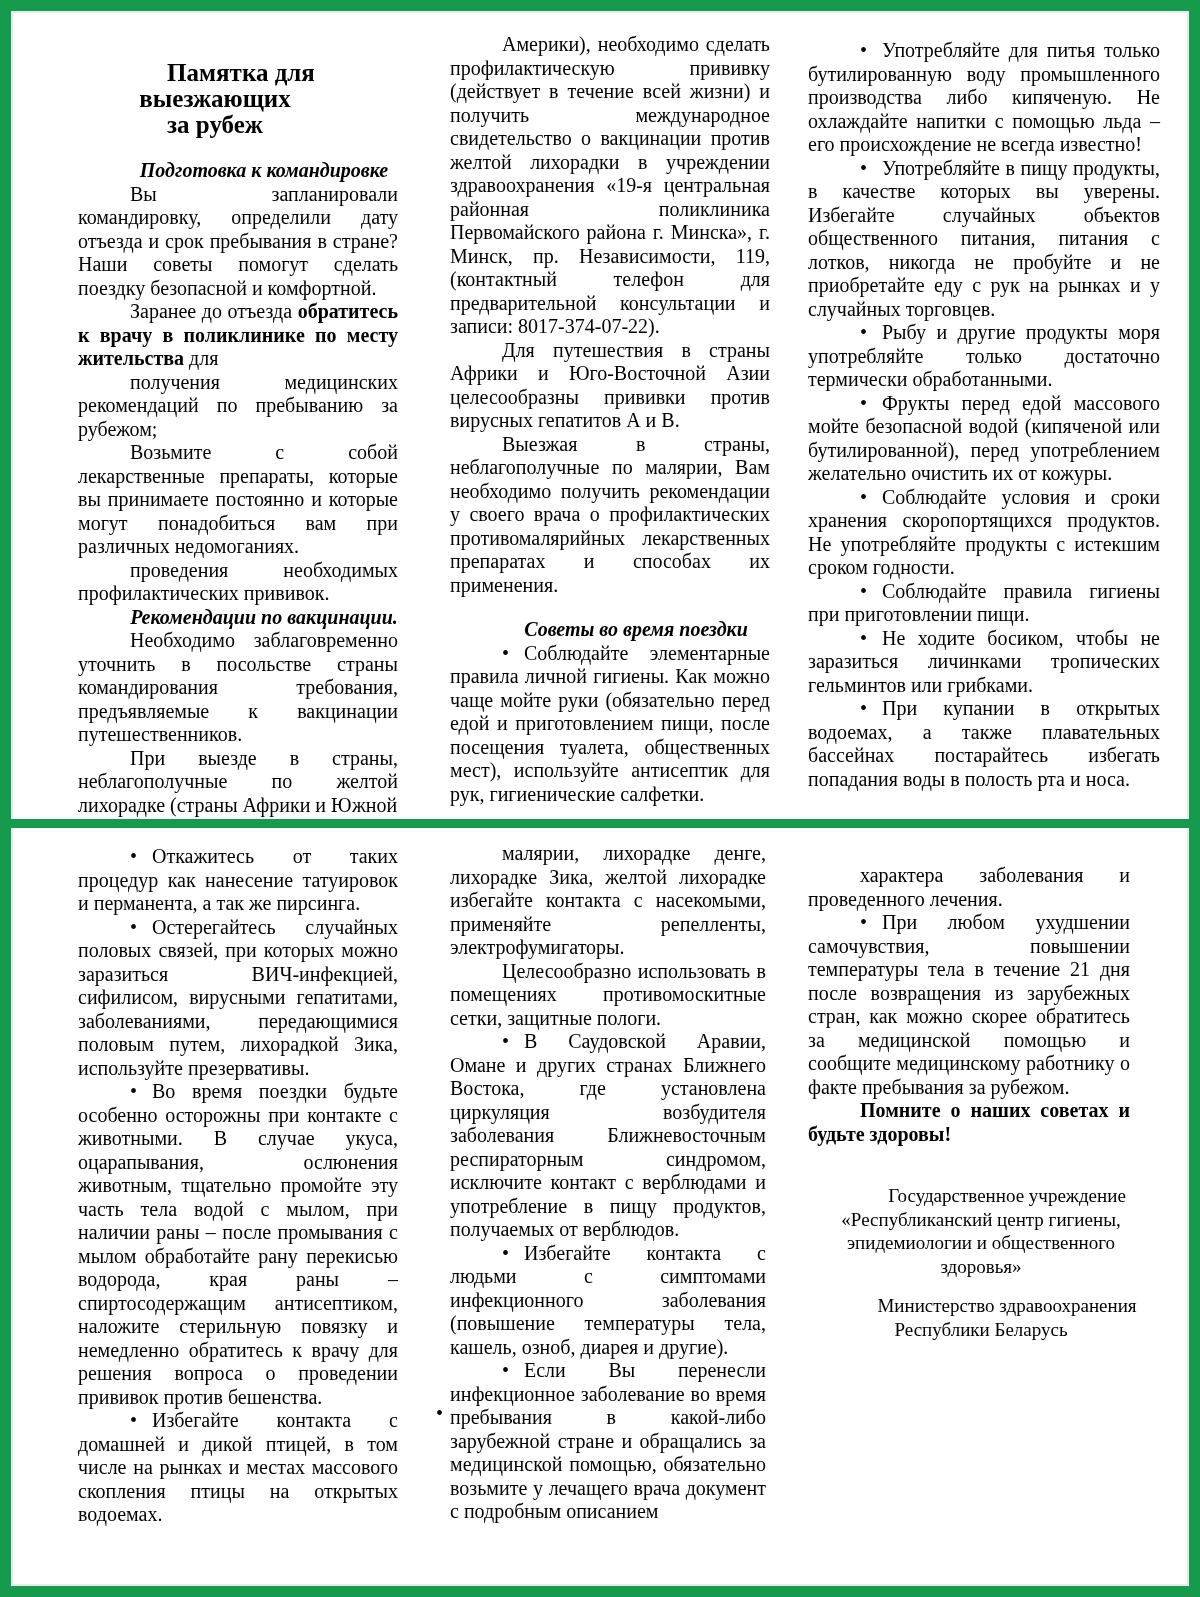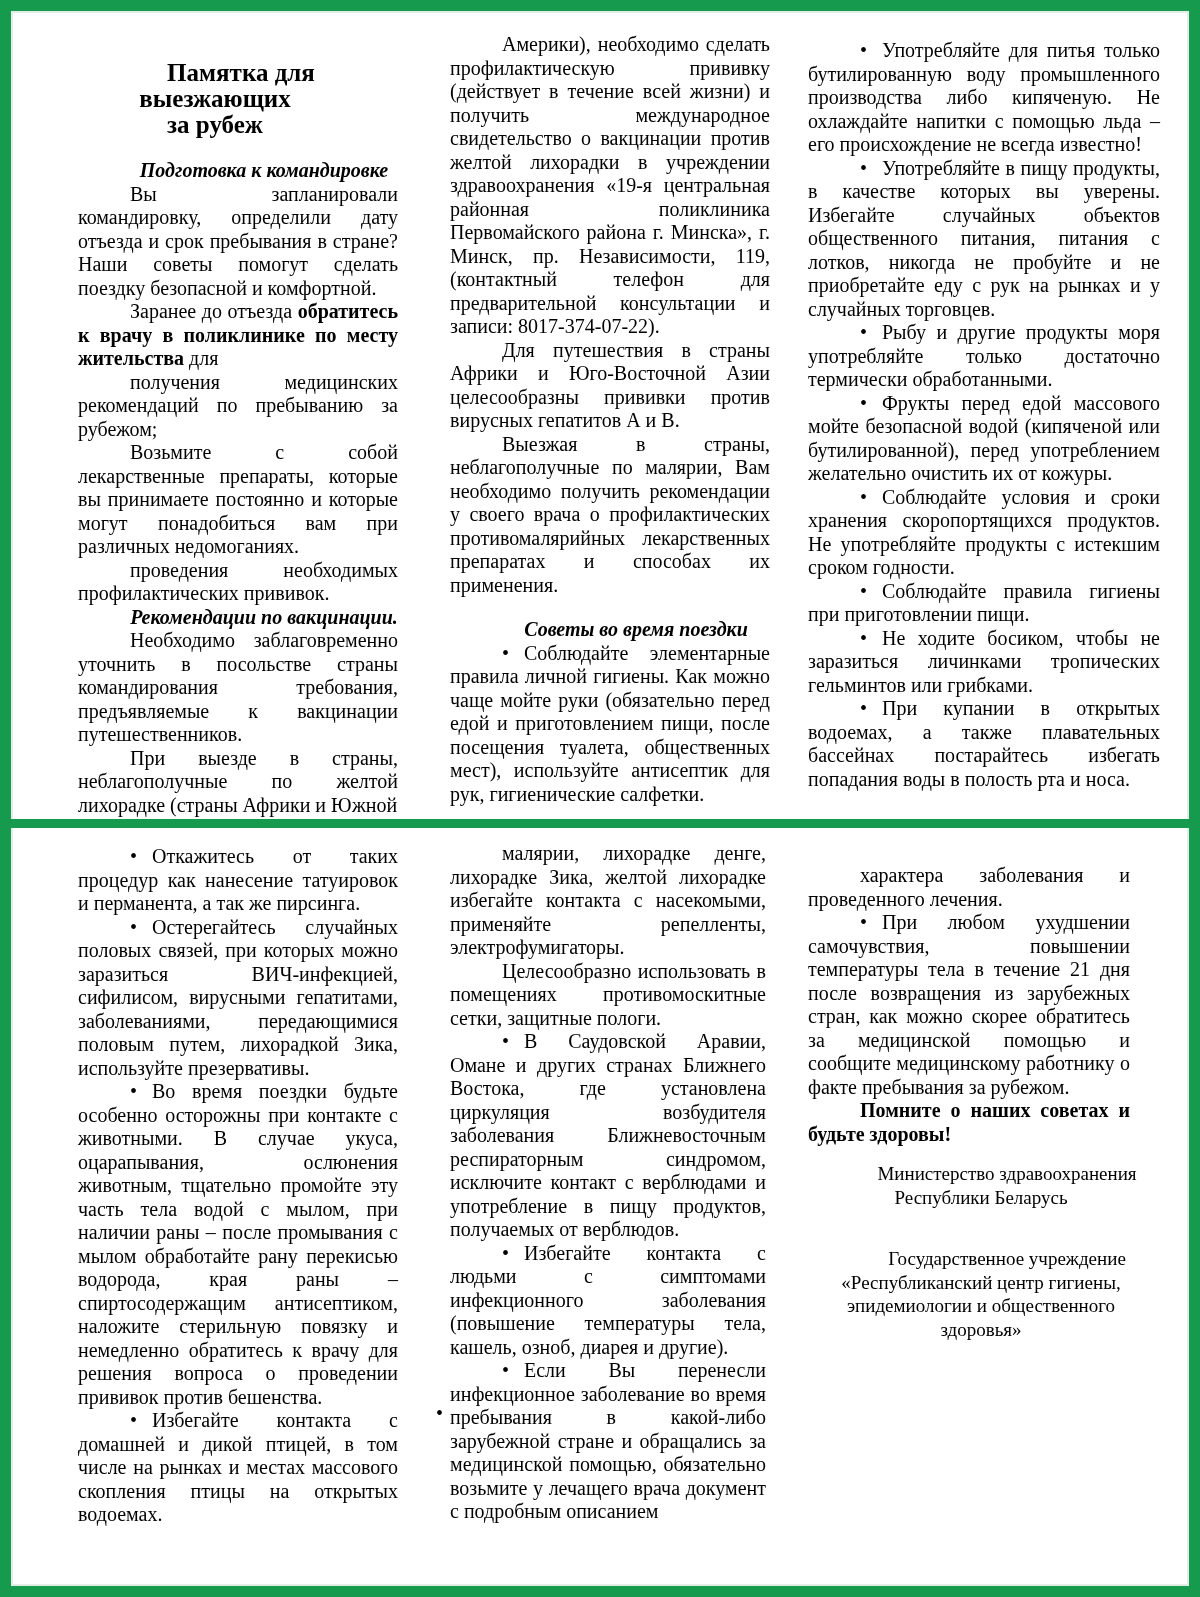--- a/index.html
+++ b/index.html
@@ -112,17 +112,17 @@
     <p class="blk flush">малярии, лихорадке денге, лихорадке Зика, желтой лихорадке избегайте контакта с насекомыми, применяйте репелленты, электрофумигаторы.</p>
         <p class="blk flush">Целесообразно использовать в помещениях противомоскитные сетки, защитные пологи.</p>
         <p class="blk bullet"><span class="blt">•</span><span>В Саудовской Аравии, Омане и других странах Ближнего Востока, где установлена циркуляция возбудителя заболевания Ближневосточным респираторным синдромом, исключите контакт с верблюдами и употребление в пищу продуктов, получаемых от верблюдов.</span></p>
         <p class="blk bullet"><span class="blt">•</span><span>Избегайте контакта с людьми с симптомами инфекционного заболевания (повышение температуры тела, кашель, озноб, диарея и другие).</span></p>
         <p class="blk bullet"><span class="blt">•</span><span>Если Вы перенесли инфекционное заболевание во время пребывания в какой-либо зарубежной стране и обращались за медицинской помощью, обязательно возьмите у лечащего врача документ с подробным описанием</span></p>
       </div>
     <div class="col bc3">
         <p class="blk flush">характера заболевания и проведенного лечения.</p>
         <p class="blk bullet"><span class="blt">•</span><span>При любом ухудшении самочувствия, повышении температуры тела в течение 21 дня после возвращения из зарубежных стран, как можно скорее обратитесь за медицинской помощью и сообщите медицинскому работнику о факте пребывания за рубежом.</span></p>
         <p class="blk bold">Помните о наших советах и будьте здоровы!</p>
+        <p class="blk center null mt2">Государственное учреждение «Республиканский центр гигиены, эпидемиологии и общественного здоровья»</p>
         <p class="blk center null mt1">Министерство здравоохранения Республики Беларусь</p>
-        <p class="blk center null mt2">Государственное учреждение «Республиканский центр гигиены, эпидемиологии и общественного здоровья»</p>
       </div>
   </div>
 </div>
 
 </body></html>

